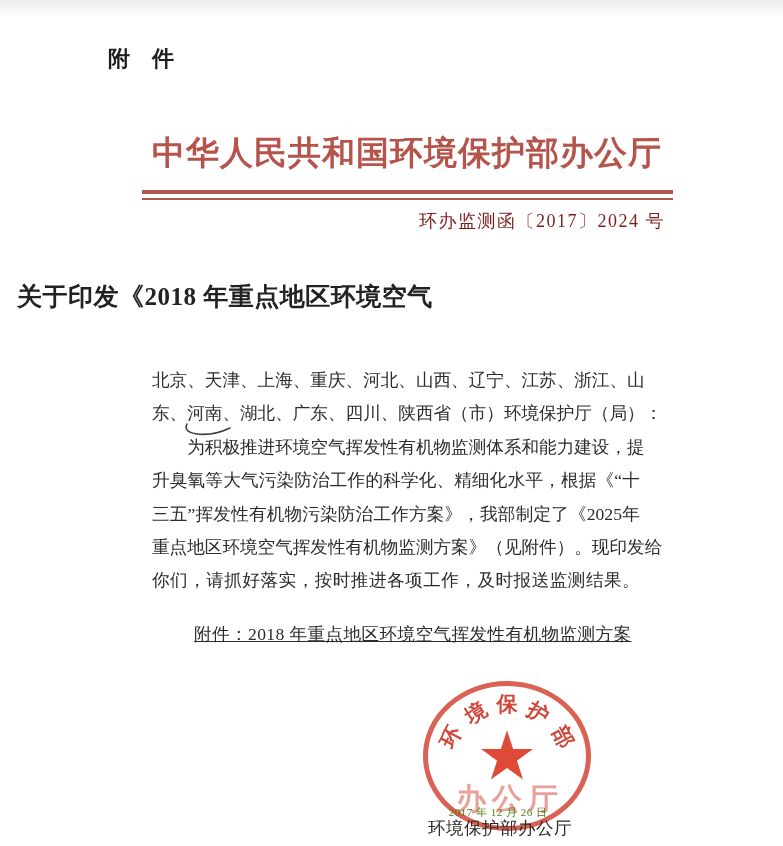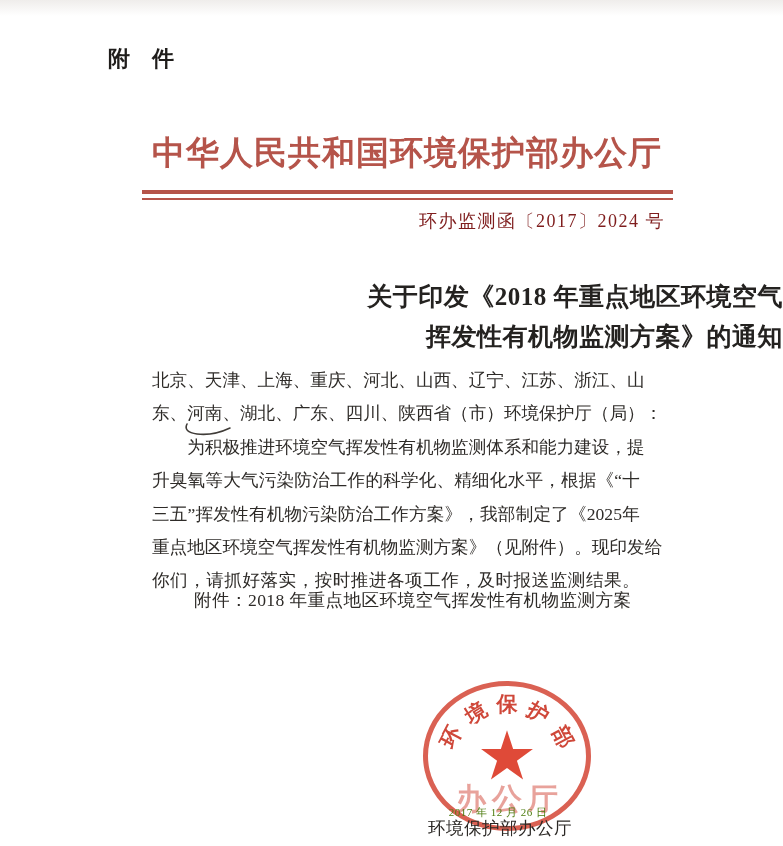--- a/index.html
+++ b/index.html
@@ -24,35 +24,35 @@
   }
   .red-rule{position:absolute;left:142px;top:190px;width:531px;}
   .red-rule .rule-thick{height:4px;background:#b5544a;}
   .red-rule .rule-thin{height:2px;background:#b5544a;margin-top:4px;}
   .doc-number{
     position:absolute;right:118px;top:209px;
     font-size:18px;letter-spacing:1.5px;color:#7f1d1d;white-space:nowrap;
   }
   .doc-title{
     position:absolute;left:17px;top:277px;width:766px;
-    text-align:right;font-weight:bold;font-size:25px;line-height:40px;
+    text-align:left;font-weight:bold;font-size:25px;line-height:40px;
     color:#242220;letter-spacing:0.5px;
   }
   .doc-body{
     position:absolute;left:152px;top:364px;width:488px;
     font-size:17.6px;
   }
   .body-line{
     height:33.4px;line-height:33.4px;letter-spacing:0.4px;white-space:nowrap;
   }
   .body-line.just{display:flex;justify-content:space-between;letter-spacing:0;}
   .body-line.just span{display:inline-block;}
   .attachment-note{
-    position:absolute;left:152px;top:588px;width:500px;
-    padding-left:42px;font-size:17.6px;letter-spacing:0.4px;white-space:nowrap;
+    position:absolute;left:152px;top:622px;width:500px;
+    padding-left:42px;font-size:17.6px;letter-spacing:0.4px;white-space:nowrap;text-decoration:underline;
   }
   .henan-underline{position:absolute;left:182px;top:423px;z-index:2;}
 
   
   .seal{position:absolute;left:423px;top:681px;width:168px;height:150px;z-index:1;}
   .seal-ring{position:absolute;left:0;top:0;width:168px;height:150px;
     box-sizing:border-box;border:5px solid rgba(210,62,45,0.82);border-radius:50%;}
   .seal-star{position:absolute;left:58px;top:49px;}
   .arc-char{
     position:absolute;font-weight:bold;font-size:21px;
@@ -84,21 +84,20 @@
 
 <div class="red-rule">
   <div class="rule-thick"></div>
   <div class="rule-thin"></div>
 </div>
 
 <div class="doc-number">环办监测函〔2017〕2024 号</div>
 
 <div class="doc-title">
   <div>关于印发《2018 年重点地区环境空气</div>
-  <div>挥发性有机物监测方案》的通知</div>
 </div>
 
 <div class="doc-body">
     <div class="body-line just">
       <span>北</span>
       <span>京</span>
       <span>、</span>
       <span>天</span>
       <span>津</span>
       <span>、</span>

